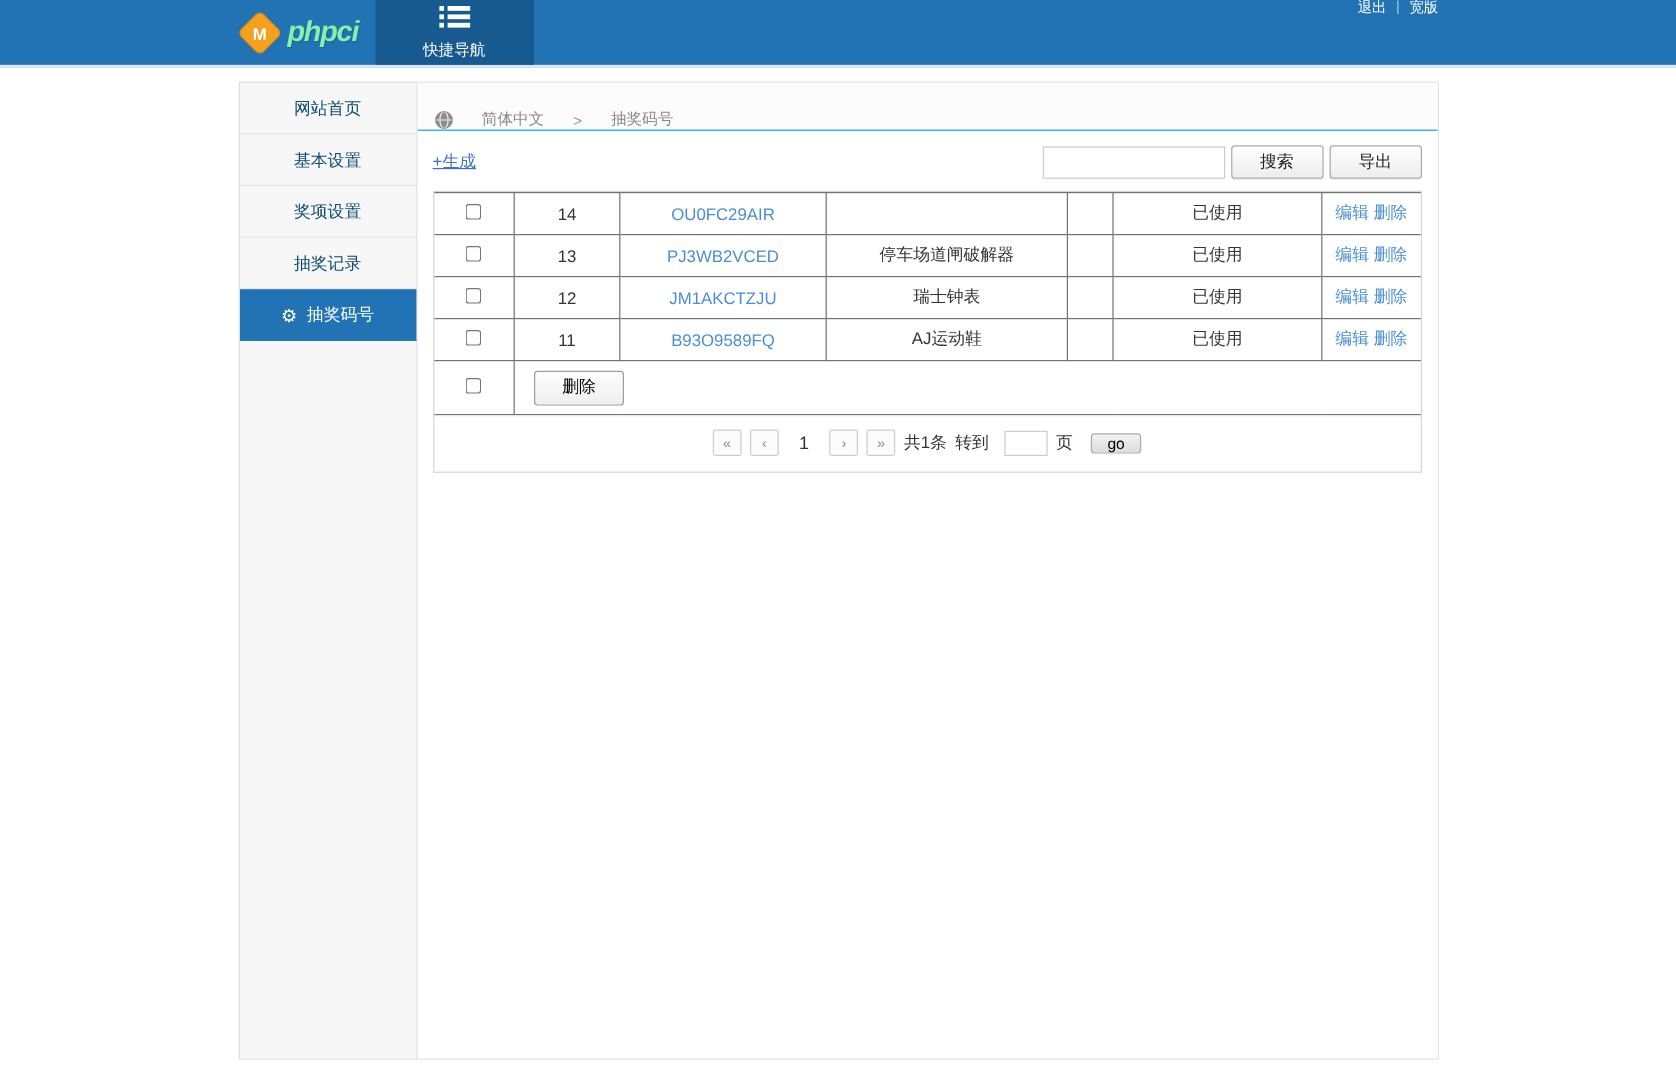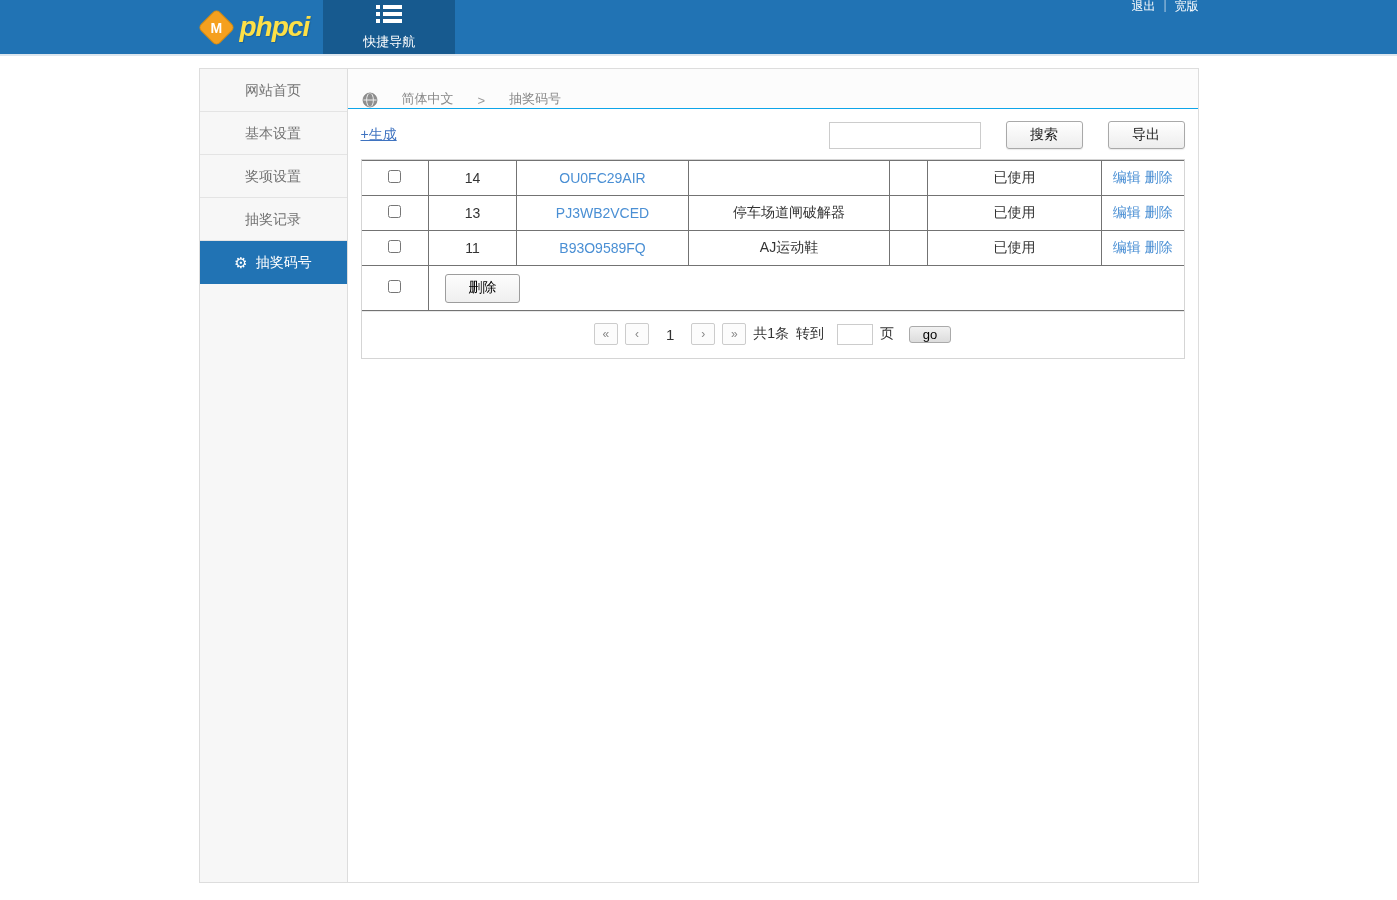--- a/index.html
+++ b/index.html
@@ -6,50 +6,50 @@
   html,body { background:#fff; font-family:"Liberation Sans","DejaVu Sans",sans-serif; }
   body { width:1397px; height:900px; overflow:hidden; }
 
   
   .header { height:56px; background:#2173b4; border-bottom:2px solid #dde6ee; }
   .header-inner { width:1000px; margin:0 auto; height:100%; display:flex; align-items:stretch; position:relative; }
   .logo { display:flex; align-items:center; gap:10px; padding:0 14px 0 4px; cursor:pointer; }
   .logo-diamond { width:27px; height:27px; background:#f5a01f; border:1px solid #d98c0f; border-radius:5px;
                   transform:rotate(45deg); display:flex; align-items:center; justify-content:center; }
   .logo-diamond span { transform:rotate(-45deg); color:#fff; font-weight:bold; font-size:14px; }
-  .logo-text { color:#fde047; font-size:28px; font-weight:bold; font-style:italic; letter-spacing:-1px;
+  .logo-text { color:#86efac; font-size:24px; font-weight:bold; font-style:italic; letter-spacing:-1px;
                text-shadow:1px 1px 1px rgba(0,0,0,.15); }
   .quicknav { width:132px; background:#175a8f; display:flex; flex-direction:column; align-items:center;
               justify-content:center; gap:6px; color:#fff; font-size:13px; cursor:pointer; }
   .header-links { position:absolute; right:0; top:-2px; display:flex; gap:8px; align-items:flex-start;
                   color:#fff; font-size:12px; }
   .header-links a { color:#fff; text-decoration:none; cursor:pointer; }
   .header-links .sep { color:rgba(255,255,255,.6); }
 
   
   .container { width:1000px; margin:12px auto 0; border:1px solid #ddd; display:flex; min-height:815px;
                background:#fff; }
   .sidebar { width:155px; background:#f7f7f7; border-right:1px solid #ddd; }
-  .side-item { height:43px; line-height:42px; text-align:center; font-size:14px; color:#737373;
+  .side-item { height:43px; line-height:42px; text-align:center; font-size:14px; color:#0c4a6e;
                border-bottom:1px solid #e4e4e4; cursor:pointer; }
   .side-item.active { background:#2173b4; color:#fff; border-bottom-color:#2173b4; }
   .side-item .gear { font-size:15px; margin-right:8px; vertical-align:-1px; }
   .content { flex:1; background:#fff; }
 
   
   .breadcrumb { height:40px; display:flex; align-items:flex-end; gap:24px; padding:0 14px;
                 border-bottom:1px solid #0ea5e9; background:#fcfcfc; color:#888; font-size:13px; }
   .breadcrumb .crumb-sep { color:#999; }
 
   
   .toolbar { display:flex; align-items:center; padding:12px 13px 10px; }
   .gen-link { color:#3f73c0; font-size:14px; text-decoration:underline; cursor:pointer; }
   .toolbar-right { margin-left:auto; display:flex; align-items:center; }
   .search-input { width:152px; height:27px; border:1px solid #ccc; padding:0 6px; font-size:13px; }
-  .btn { margin-left:25px; min-width:77px; height:28px; border:1px solid #a9a9a9; border-radius:3px;
+  .btn { margin-left:5px; min-width:77px; height:28px; border:1px solid #a9a9a9; border-radius:3px;
          background:linear-gradient(#ffffff,#ededed); font-size:14px; color:#222; cursor:pointer;
          box-shadow:0 1px 1px rgba(0,0,0,.08); font-family:inherit; }
 
   
   .table-wrap { margin:0 13px; border:1px solid #d5d5d5; }
   table { width:100%; border-collapse:collapse; table-layout:fixed; font-size:14px; color:#333; }
   th, td { border:1px solid #737373; text-align:center; }
   th { background:#f4f4f4; height:38px; font-weight:bold; font-size:14px; }
   td { height:35px; }
   tr:first-child th { border-top:none; }
@@ -169,20 +169,30 @@
           <td><input type="checkbox" style=""></td>
           <td>13</td>
           <td><a class="code-link">PJ3WB2VCED</a></td>
           <td>停车场道闸破解器</td>
           <td></td>
           <td>已使用</td>
           <td><a class="op-link">编辑</a>
               <a class="op-link">删除</a></td>
         </tr>
 
+        <tr>
+          <td><input type="checkbox" style=""></td>
+          <td>12</td>
+          <td><a class="code-link">JM1AKCTZJU</a></td>
+          <td>瑞士钟表</td>
+          <td></td>
+          <td>已使用</td>
+          <td><a class="op-link">编辑</a>
+              <a class="op-link">删除</a></td>
+        </tr>
 
         <tr>
           <td><input type="checkbox" style=""></td>
           <td>11</td>
           <td><a class="code-link">B93O9589FQ</a></td>
           <td>AJ运动鞋</td>
           <td></td>
           <td>已使用</td>
           <td><a class="op-link">编辑</a>
               <a class="op-link">删除</a></td>

